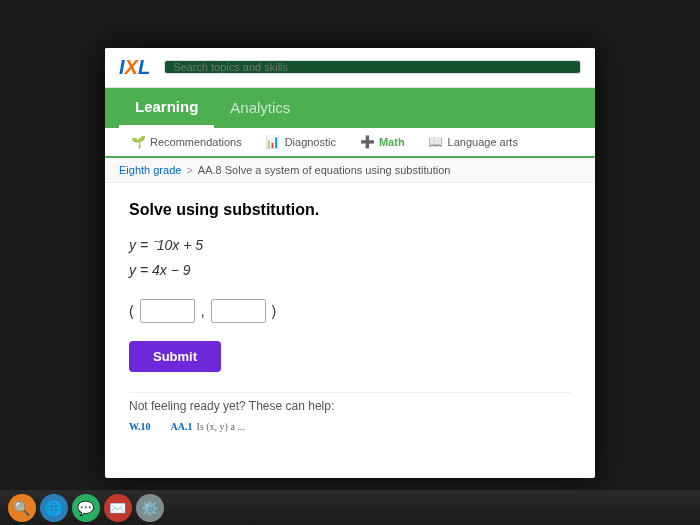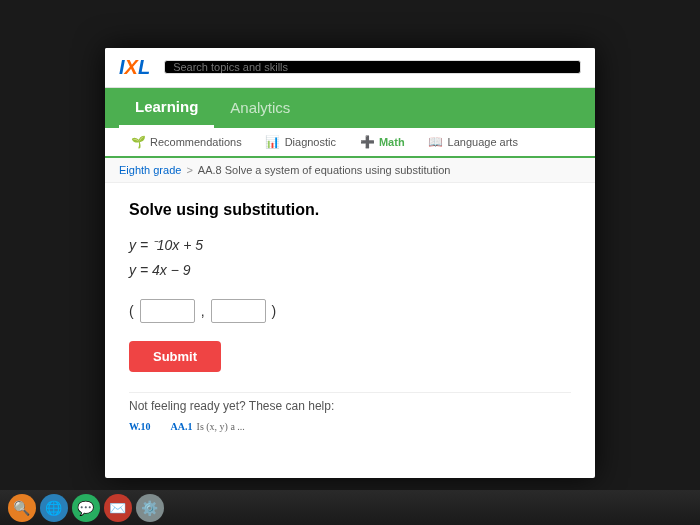--- a/index.html
+++ b/index.html
@@ -53,21 +53,21 @@
       font-weight: 900;
       font-style: italic;
     }
     .search-bar {
       flex: 1;
       font-size: 11px;
       color: #999;
       border: 1px solid #ddd;
       border-radius: 3px;
       padding: 0 8px;
-      background: #000000;
+      background: #14532d;
     }
     
     .nav-tabs {
       background: #4caf50;
       display: flex;
       align-items: center;
       padding: 0 14px;
     }
     .nav-tab {
       padding: 10px 16px;
@@ -161,21 +161,21 @@
       color: #333;
     }
     .answer-input {
       width: 55px;
       height: 24px;
       border: 1px solid #aaa;
       border-radius: 2px;
       background: #fff;
     }
     .submit-btn {
-      background: #ef4444;
+      background: #6d28d9;
       color: #fff;
       border: none;
       padding: 8px 24px;
       border-radius: 4px;
       font-size: 13px;
       font-weight: bold;
       cursor: pointer;
       display: block;
       margin-bottom: 20px;
     }

